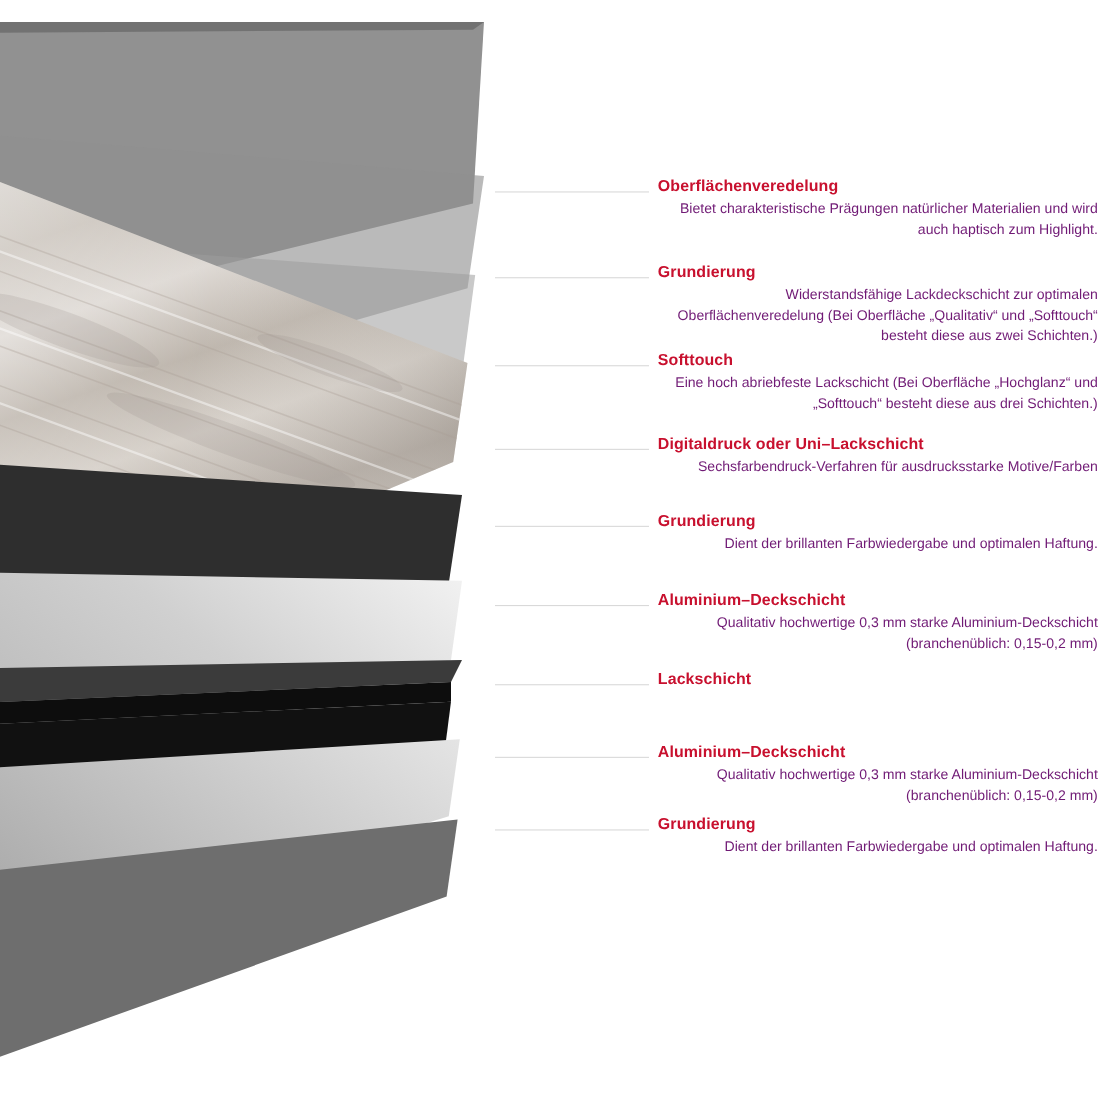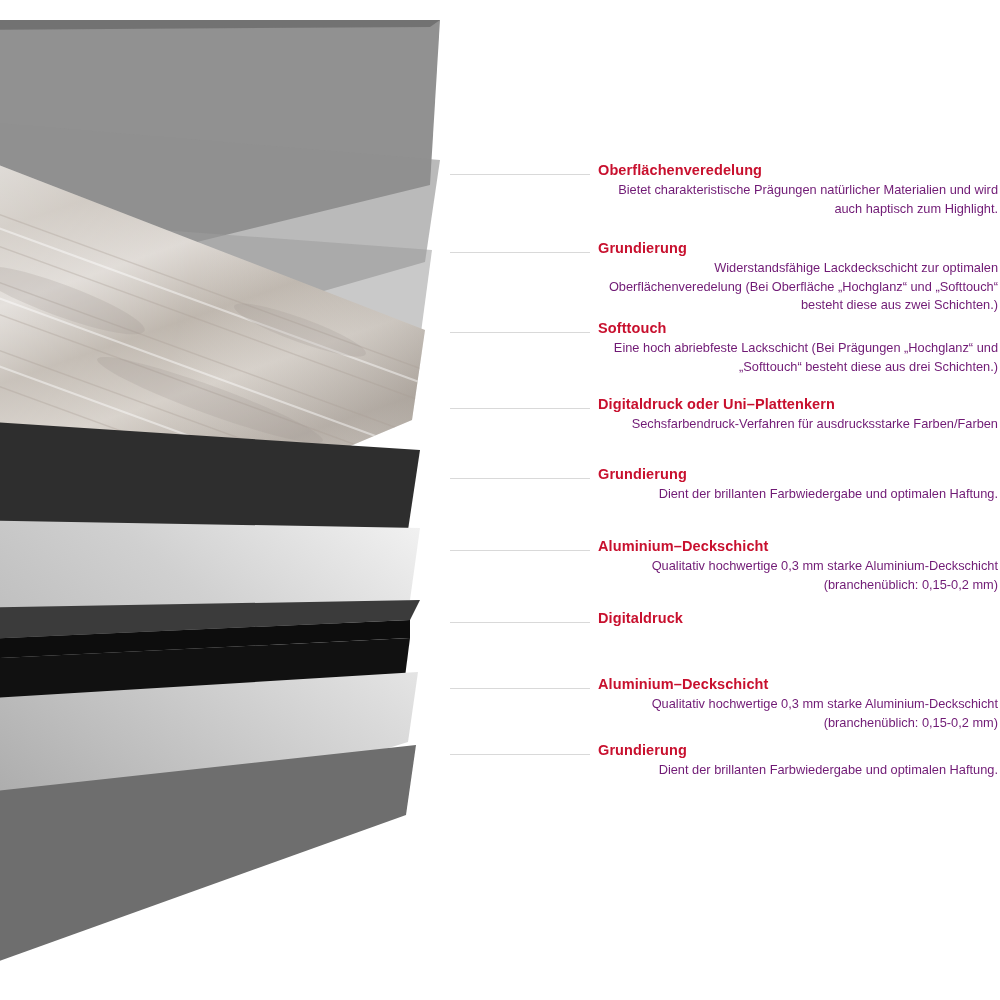--- a/index.html
+++ b/index.html
@@ -210,37 +210,37 @@
       <div class="txt">
         <h3>Oberflächenveredelung</h3>
         <p>Bietet charakteristische Prägungen natürlicher Materialien und wird auch haptisch zum Highlight.</p>
       </div>
     </div>
 
     <div class="callout" style="top:240px;">
       <div class="rule"></div>
       <div class="txt">
         <h3>Grundierung</h3>
-        <p>Widerstandsfähige Lackdeckschicht zur optimalen Oberflächenveredelung (Bei Oberfläche „Hochglanz“ und „Softtouch“ besteht diese aus zwei Schichten.)</p>
+        <p>Widerstandsfähige Lackdeckschicht zur optimalen Oberflächenveredelung (Bei Oberfläche „Qualitativ“ und „Softtouch“ besteht diese aus zwei Schichten.)</p>
       </div>
     </div>
 
     <div class="callout" style="top:320px;">
       <div class="rule"></div>
       <div class="txt">
         <h3>Softtouch</h3>
-        <p>Eine hoch abriebfeste Lackschicht (Bei Prägungen „Hochglanz“ und „Softtouch“ besteht diese aus drei Schichten.)</p>
+        <p>Eine hoch abriebfeste Lackschicht (Bei Oberfläche „Hochglanz“ und „Softtouch“ besteht diese aus drei Schichten.)</p>
       </div>
     </div>
 
     <div class="callout" style="top:396px;">
       <div class="rule"></div>
       <div class="txt">
-        <h3>Digitaldruck oder Uni–Plattenkern</h3>
-        <p>Sechsfarbendruck-Verfahren für ausdrucksstarke Farben/Farben</p>
+        <h3>Digitaldruck oder Uni–Lackschicht</h3>
+        <p>Sechsfarbendruck-Verfahren für ausdrucksstarke Motive/Farben</p>
       </div>
     </div>
 
     <div class="callout" style="top:466px;">
       <div class="rule"></div>
       <div class="txt">
         <h3>Grundierung</h3>
         <p>Dient der brillanten Farbwiedergabe und optimalen Haftung.</p>
       </div>
     </div>
@@ -249,21 +249,21 @@
       <div class="rule"></div>
       <div class="txt">
         <h3>Aluminium–Deckschicht</h3>
         <p>Qualitativ hochwertige 0,3 mm starke Aluminium-Deckschicht (branchenüblich: 0,15-0,2 mm)</p>
       </div>
     </div>
 
     <div class="callout" style="top:610px;">
       <div class="rule"></div>
       <div class="txt">
-        <h3>Digitaldruck</h3>
+        <h3>Lackschicht</h3>
       </div>
     </div>
 
     <div class="callout" style="top:676px;">
       <div class="rule"></div>
       <div class="txt">
         <h3>Aluminium–Deckschicht</h3>
         <p>Qualitativ hochwertige 0,3 mm starke Aluminium-Deckschicht (branchenüblich: 0,15-0,2 mm)</p>
       </div>
     </div>

